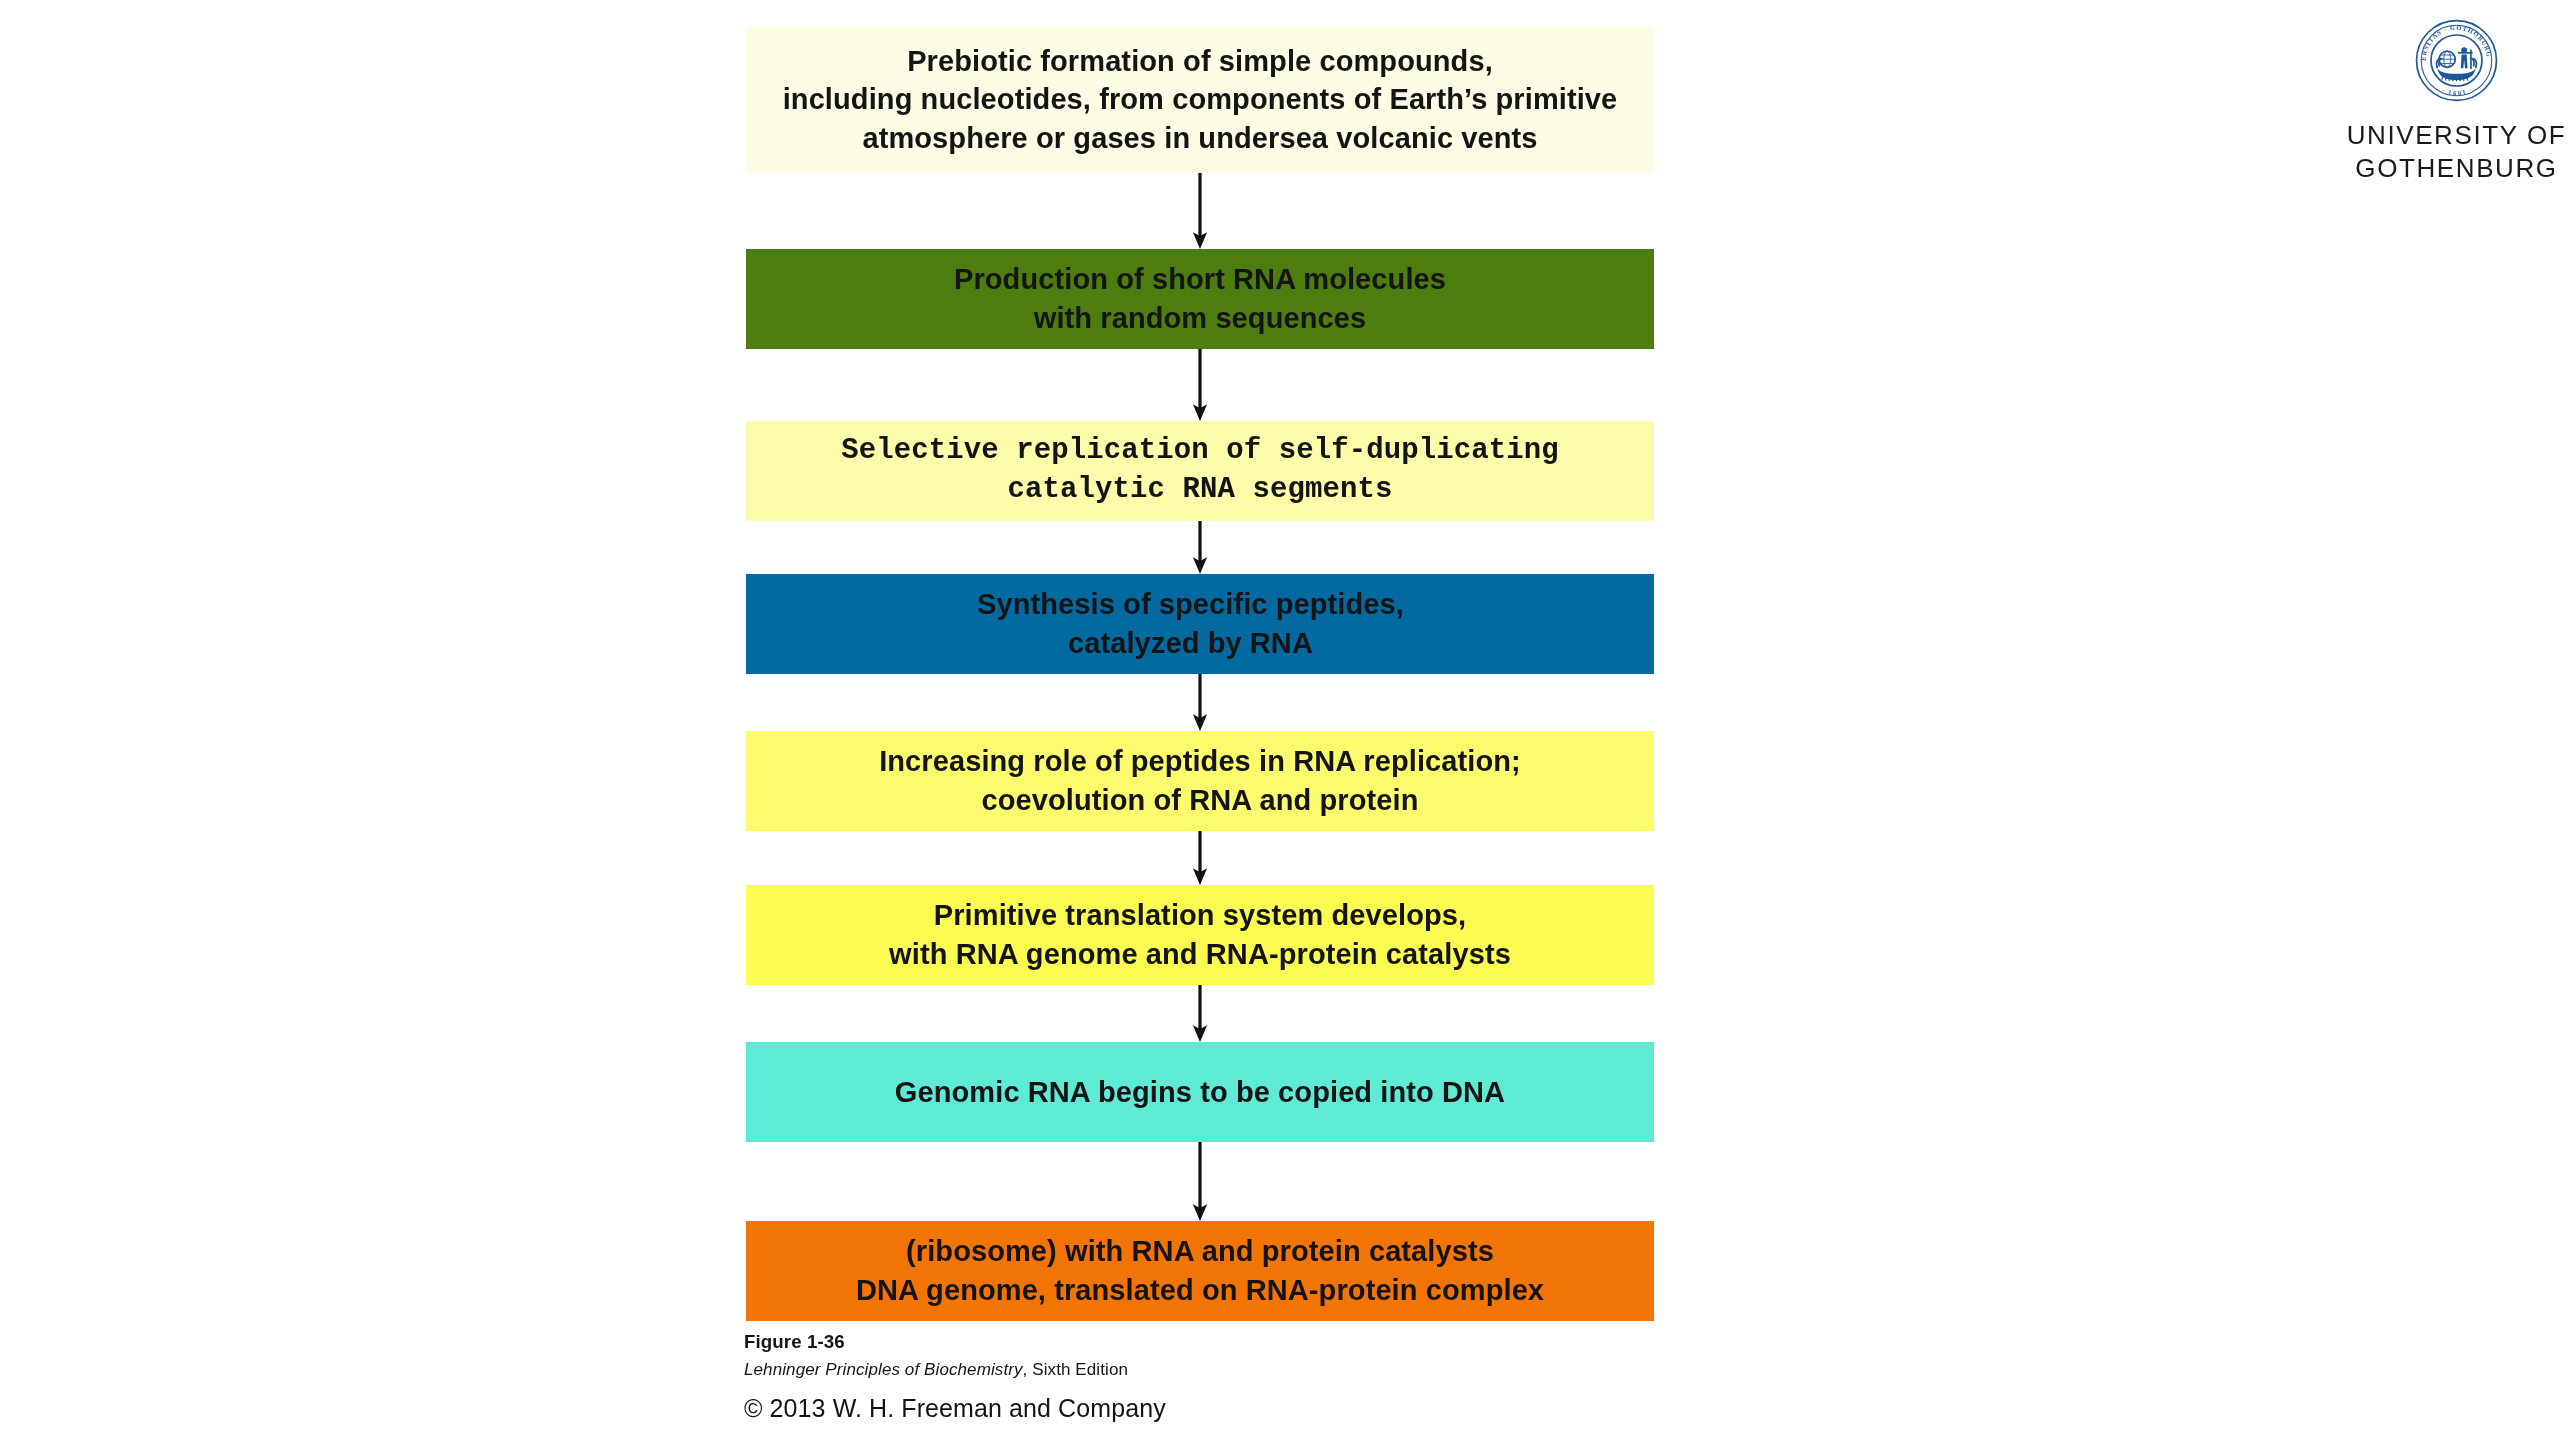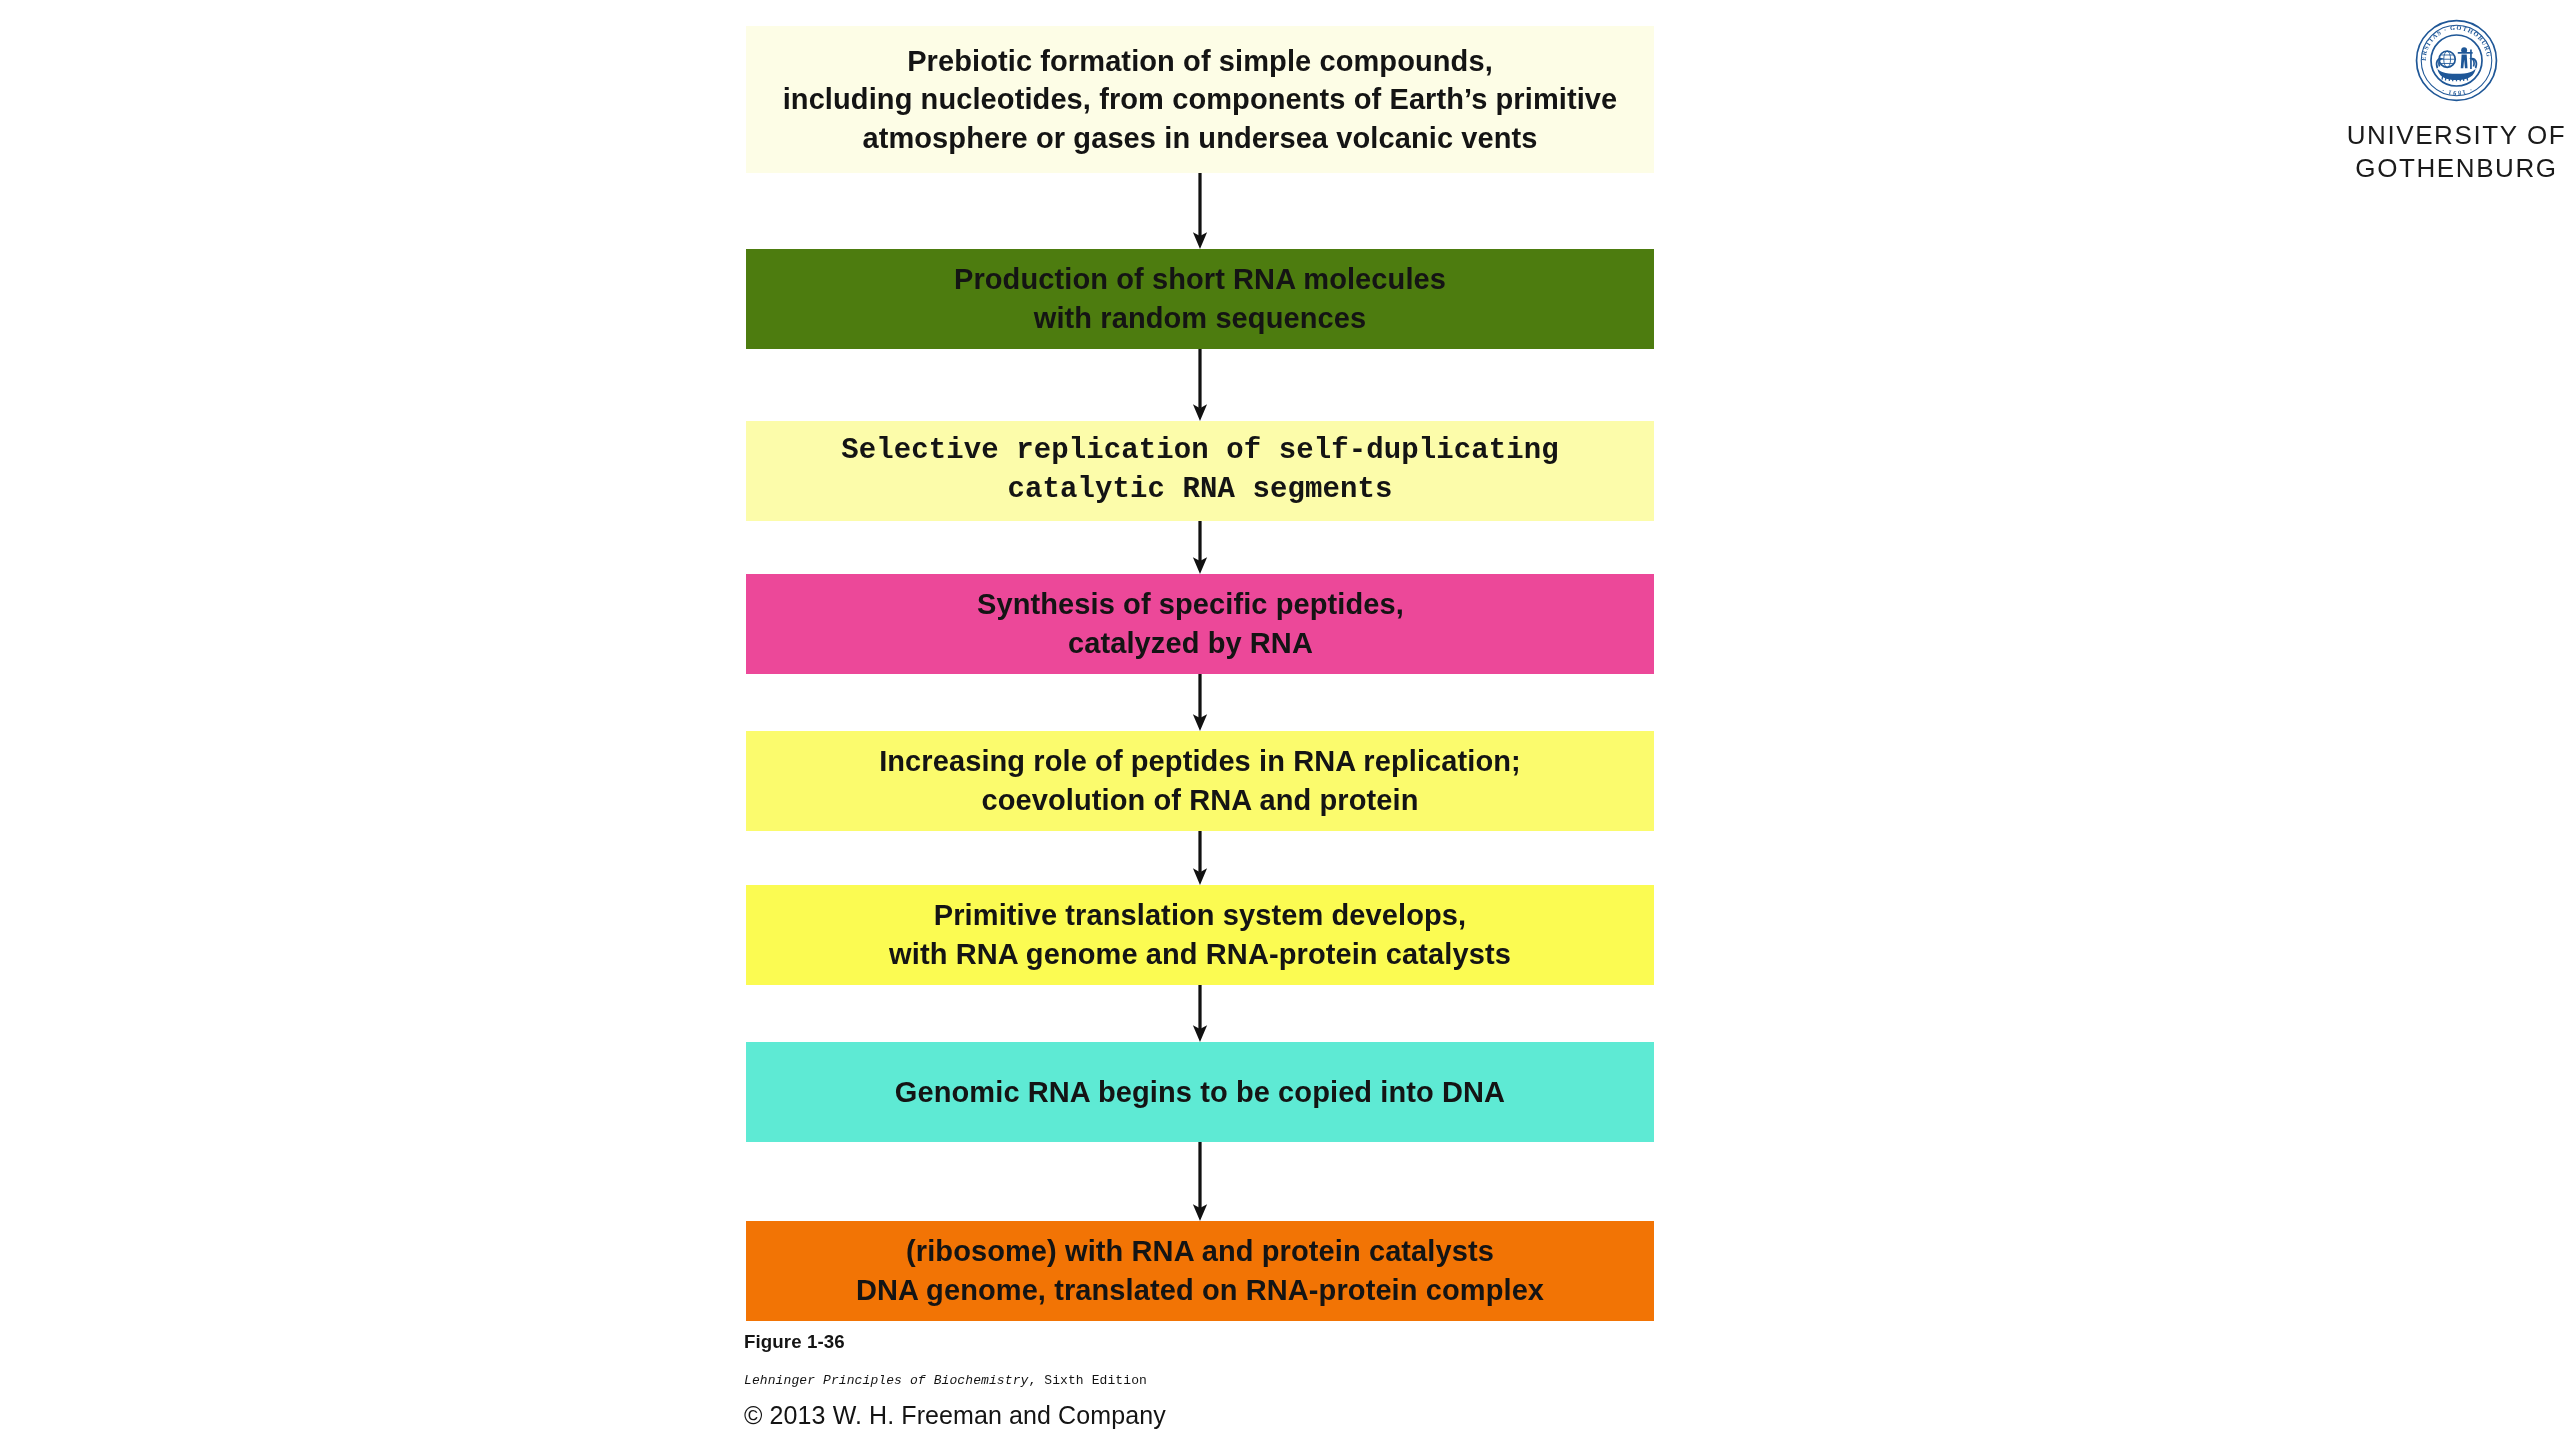--- a/index.html
+++ b/index.html
@@ -90,25 +90,24 @@
     top: 1328px;
     color: #141414;
   }
   #cap-figure {
     font-size: 18.7px;
     font-weight: bold;
     line-height: 1.45;
     letter-spacing: 0.1px;
   }
   #cap-source {
-    font-size: 13px;
+    font-size: 17px;
     line-height: 1.55;
     letter-spacing: 0.1px;
-    margin-top: 16px;
-    font-family: Liberation Mono, monospace;
+    margin-top: 2px;
   }
   #cap-source .ital { font-style: italic; }
   #cap-copy {
     font-size: 25px;
     line-height: 1.55;
     letter-spacing: 0.1px;
     margin-top: 5.2px;
   }
 </style>
 </head>
@@ -203,21 +202,21 @@
           <span>Selective replication of self-duplicating</span>
           <span>catalytic RNA segments</span>
         </div>
       </div>
       <div class="connector" style="height: 53px;">
         <svg width="26" height="53" viewBox="0 0 40 82">
           <line x1="20" y1="0" x2="20" y2="62" stroke="#111111" stroke-width="5"></line>
           <polygon points="20,82 9,56 20,62 31,56" fill="#111111"></polygon>
         </svg>
       </div>
-      <div class="flow-box box-h2" style="background: #ec4899; padding-left: 7px;">
+      <div class="flow-box box-h2" style="background: #0369a1; padding-left: 7px;">
         <div class="txt">
           <span>Synthesis of specific peptides,</span>
           <span>catalyzed by RNA</span>
         </div>
       </div>
       <div class="connector" style="height: 57px;">
         <svg width="26" height="57" viewBox="0 0 40 88">
           <line x1="20" y1="0" x2="20" y2="68" stroke="#111111" stroke-width="5"></line>
           <polygon points="20,88 9,62 20,68 31,62" fill="#111111"></polygon>
         </svg>

